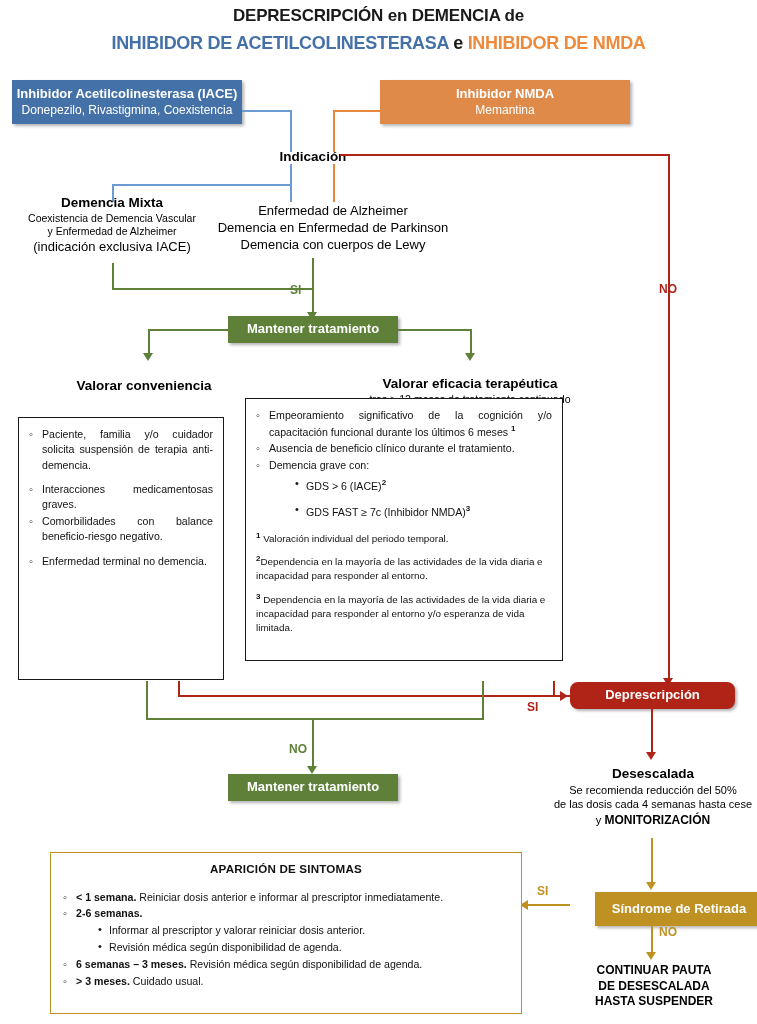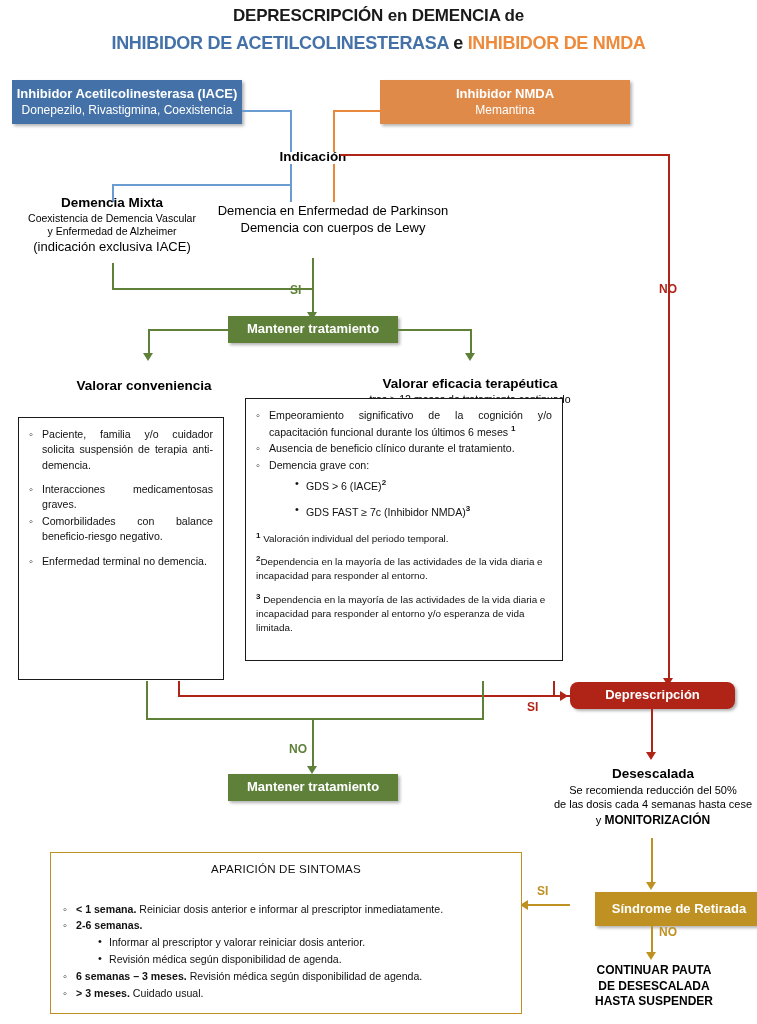--- a/index.html
+++ b/index.html
@@ -120,23 +120,23 @@
   .sublist > li::before {
     content: "\2022";
     position: absolute;
     left: 0; top: -1px;
     font-size: 11px;
   }
   .fn { margin: 0 0 7px 0; text-align: left; font-size: 9.9px; line-height: 1.42; }
   sup { font-size: 8px; font-weight: bold; }
   .obox-title {
     text-align: center;
-    font-weight: normal;
+    font-weight: bold;
     font-size: 11.6px;
-    margin-bottom: 24px;
+    margin-bottom: 12px;
     letter-spacing: 0.2px;
   }
 
   
   .ln { position: absolute; }
   .h { height: 0; border-top-style: solid; }
   .v { width: 0; border-left-style: solid; }
 
   .c-blue   { border-color: #6A9BD1; }
   .c-orange { border-color: #E8883C; }
@@ -201,20 +201,21 @@
   <div class="ln v c-orange w2" style="left:333px; top:164px; height:38px;"></div>
 
   <div class="lbl" style="left:6px; top:194px; width:212px;">
     <div class="big">Demencia Mixta</div>
     <div class="sm">Coexistencia de Demencia Vascular</div>
     <div class="sm">y Enfermedad de Alzheimer</div>
     <div class="med">(indicación exclusiva IACE)</div>
   </div>
 
   <div class="lbl" style="left:198px; top:203px; width:270px;">
+    <div class="med">Enfermedad de Alzheimer</div>
     <div class="med">Demencia en Enfermedad de Parkinson</div>
     <div class="med">Demencia con cuerpos de Lewy</div>
   </div>
 
   <div class="ln v c-green w3" style="left:112px; top:263px; height:27px;"></div>
   <div class="ln h c-green w3" style="left:112px; top:288px; width:202px;"></div>
   <div class="ln v c-green w3" style="left:312px; top:258px; height:58px;"></div>
   <div class="ar ar-down a-green" style="left:307px; top:312px;"></div>
   <div class="branch br-green" style="left:290px; top:283px;">SI</div>
 

